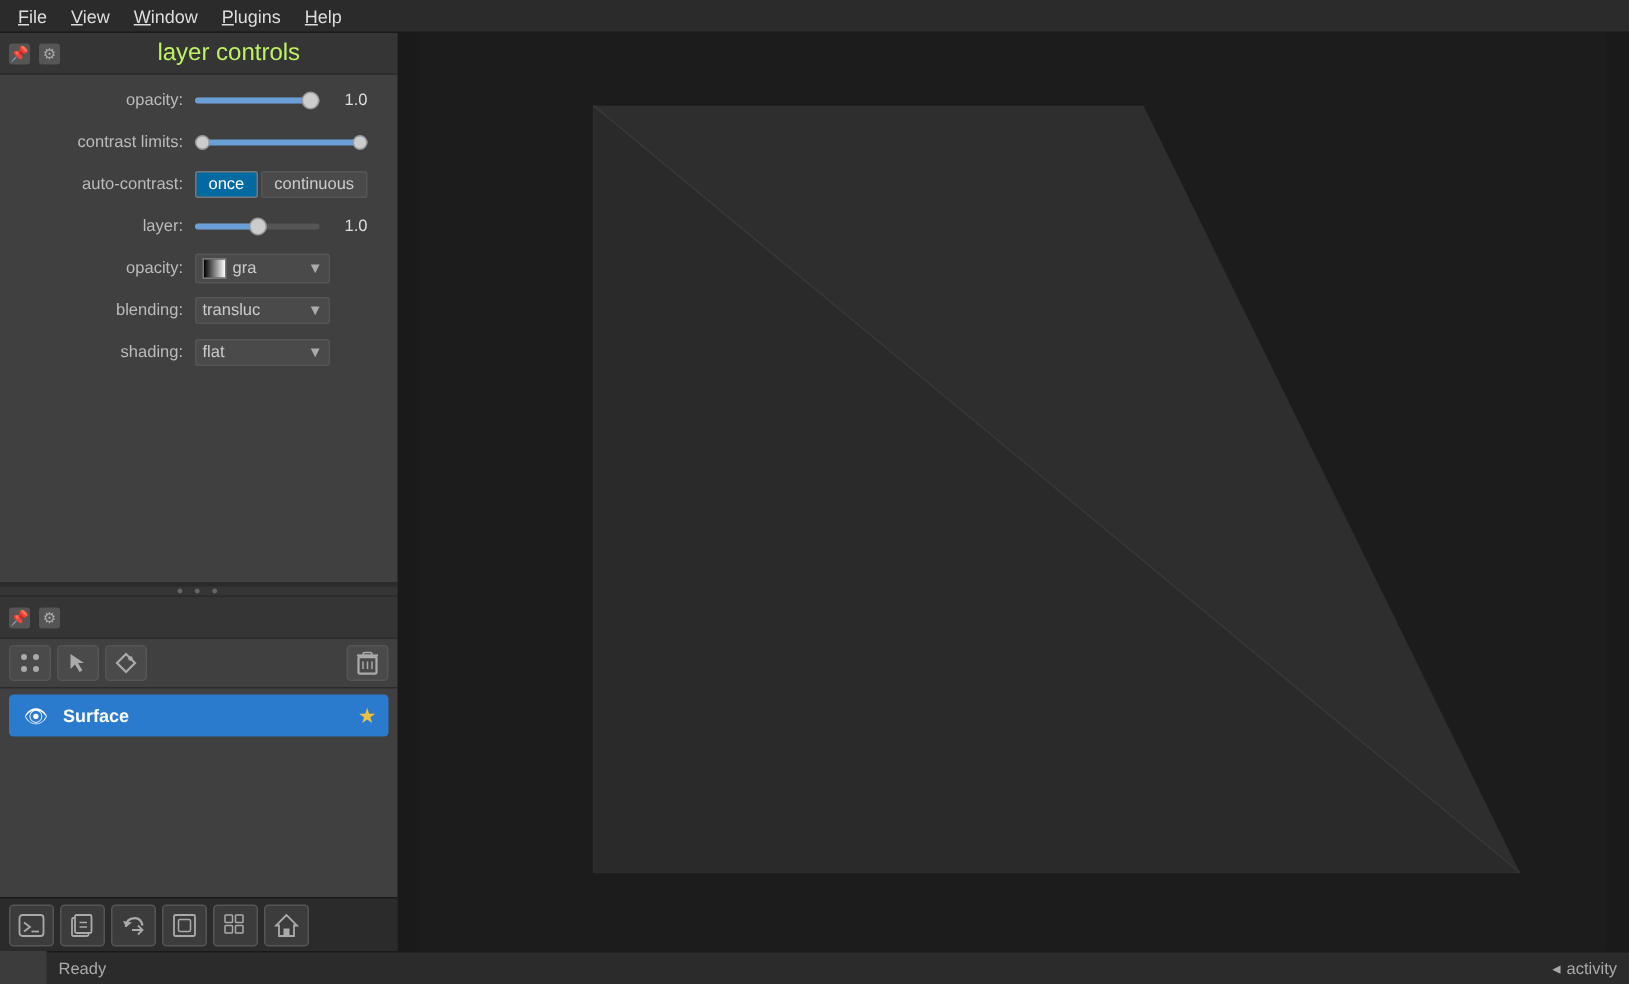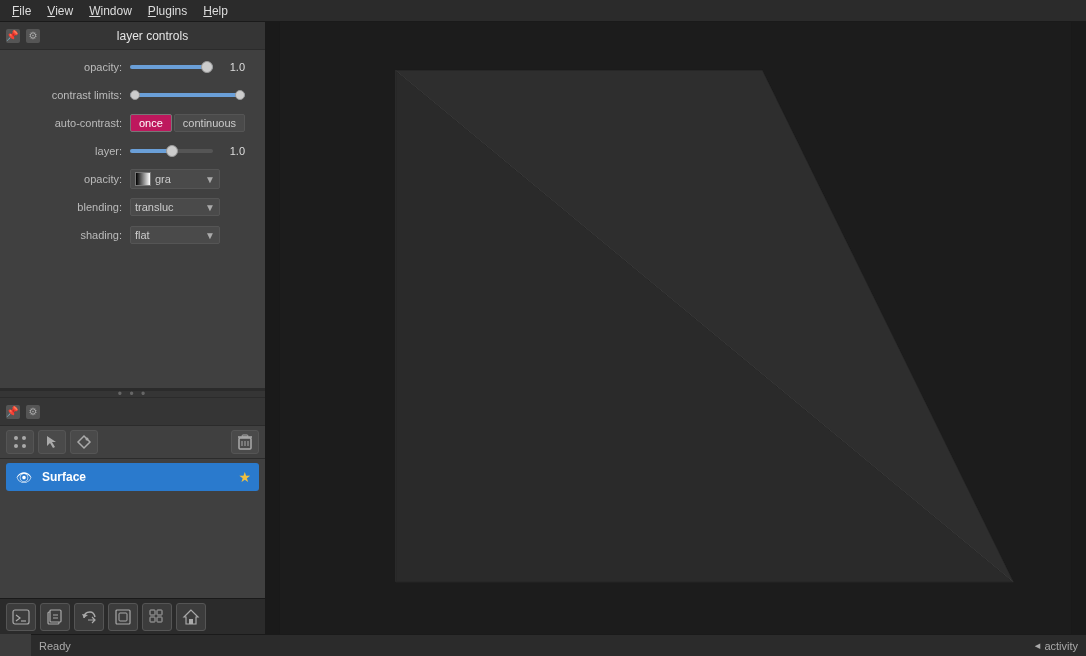--- a/index.html
+++ b/index.html
@@ -74,22 +74,22 @@
       border-radius: 2px;
       cursor: pointer;
       display: flex;
       align-items: center;
       justify-content: center;
       font-size: 10px;
       color: #aaa;
     }
 
     .panel-title {
-      color: #e5e5e5;
-      font-size: 12px;
+      color: #bef264;
+      font-size: 16px;
       flex: 1;
       text-align: center;
     }
 
     #controls-body {
       padding: 6px 20px;
       flex: 1;
     }
 
     .control-row {
@@ -186,21 +186,21 @@
     .ac-btn {
       padding: 2px 8px;
       border: 1px solid #555;
       background: #4a4a4a;
       color: #ccc;
       font-size: 11px;
       cursor: pointer;
       border-radius: 2px;
     }
     .ac-btn.active {
-      background: #be185d;
+      background: #0369a1;
       border-color: #777;
       color: #fff;
     }
 
     
     .control-select {
       display: flex;
       align-items: center;
       background: #4a4a4a;
       border: 1px solid #555;

